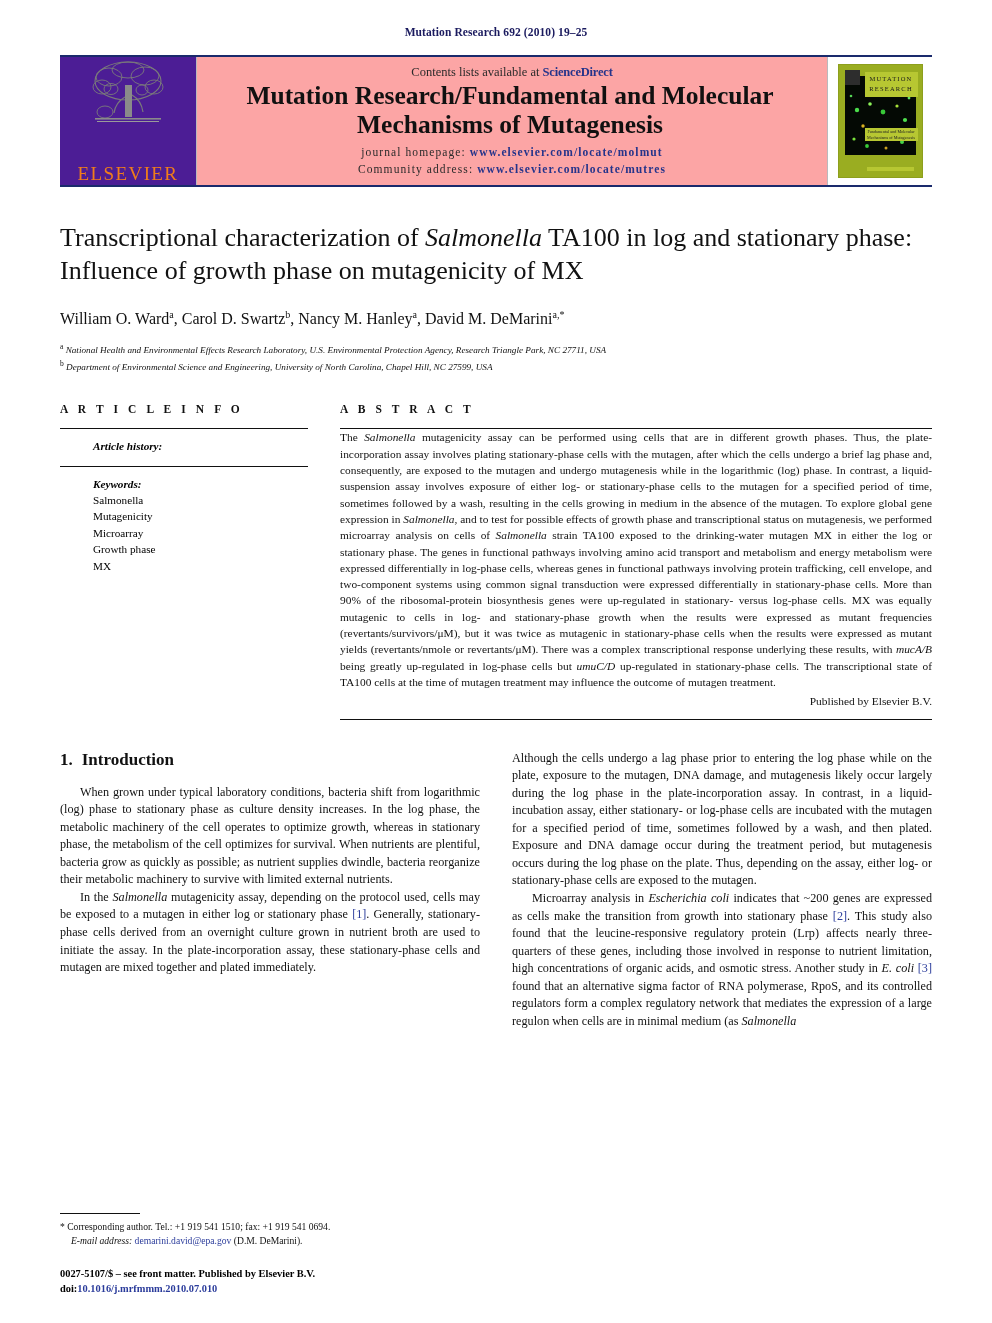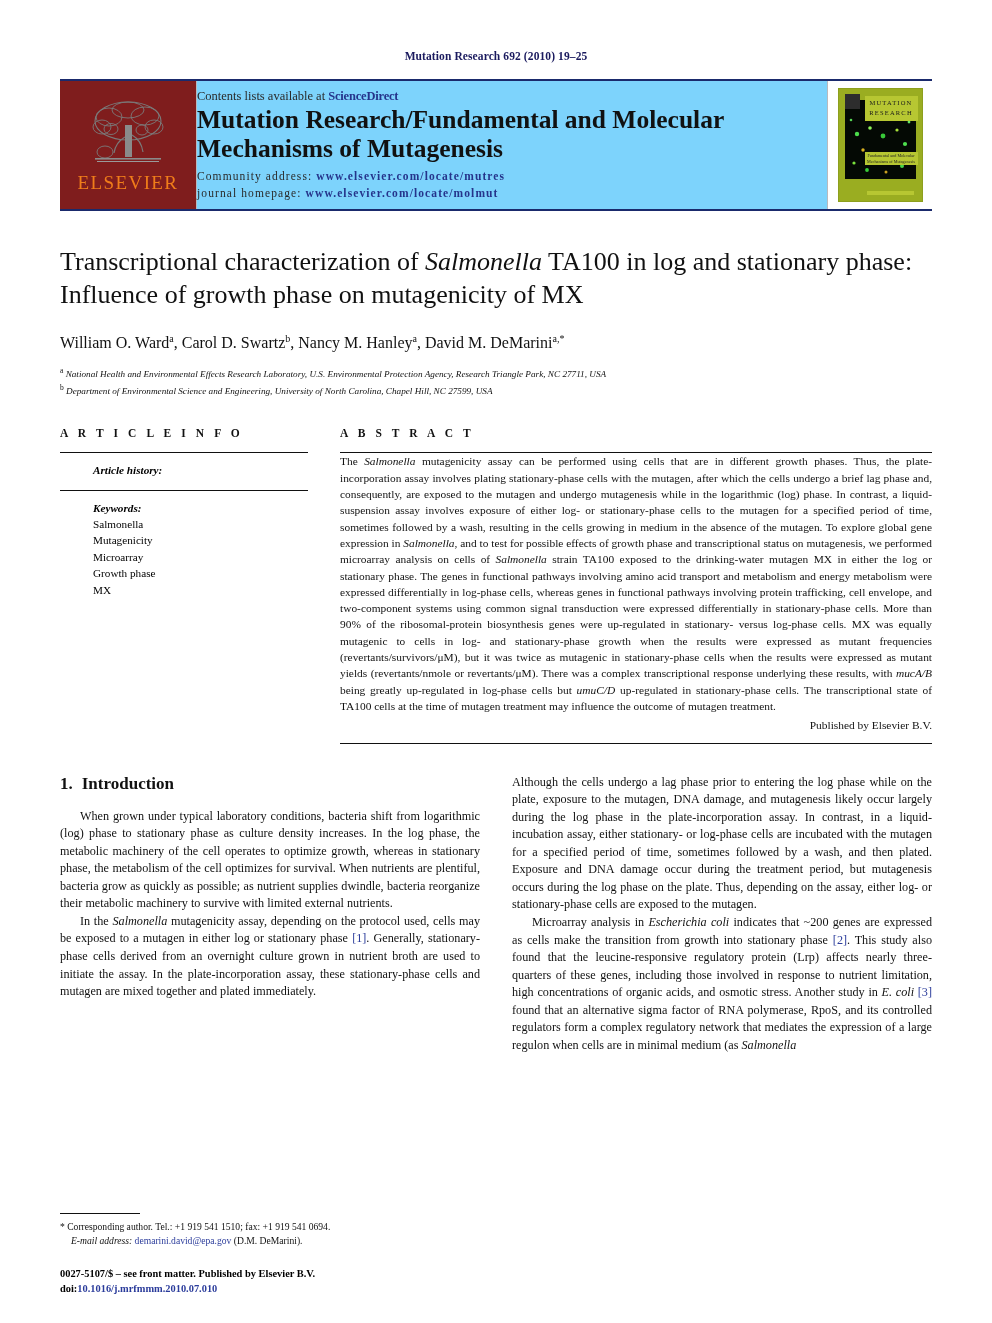--- a/index.html
+++ b/index.html
@@ -22,55 +22,55 @@
     box-sizing: border-box;
     padding: 0 60px;
   }
 
   
   .running-head {
     text-align: center;
     font-size: 11.5px;
     font-weight: bold;
     color: #1a1a5e;
-    padding-top: 50px;
+    padding-top: 26px;
     letter-spacing: 0.1px;
   }
 
   
   .masthead {
     margin-top: 17px;
     border-top: 2.5px solid #1a2a6c;
     display: flex;
     align-items: stretch;
     height: 128px;
   }
   .masthead-left {
     width: 136px;
     flex: 0 0 136px;
     display: flex;
     flex-direction: column;
     align-items: center;
-    justify-content: center;
-    background: #7f1d1d;
+    justify-content: space-between;
+    background: #4c1d95;
   }
   .tree-logo { display:block; }
   .elsevier-word {
     font-family: "Liberation Serif", serif;
     font-size: 19px;
     letter-spacing: 1.4px;
     color: #f07d1a;
     margin-top: 1px;
   }
   .masthead-center {
     flex: 1 1 auto;
-    background: #7dd3fc;
+    background: #fca5a5;
     border-left: 1px solid #b9b9bd;
     border-right: 1px solid #b9b9bd;
-    text-align: left;
+    text-align: center;
     padding-top: 8px;
     box-sizing: border-box;
   }
   .contents-line {
     font-size: 12.5px;
     color: #2a2a2a;
     margin-bottom: 2px;
   }
   .sd-brand { color:#25348b; font-weight: bold; letter-spacing:-0.2px;}
   .journal-title {
@@ -285,26 +285,26 @@
 
     <div class="masthead-center">
       <div class="contents-line">
         <span>Contents lists available at </span><span class="sd-brand">ScienceDirect</span>
       </div>
       <div class="journal-title">
         <div>Mutation Research/Fundamental and Molecular</div>
         <div>Mechanisms of Mutagenesis</div>
       </div>
       <div class="homepage-line">
+        <span>journal homepage:</span>
+        <span class="url">www.elsevier.com/locate/molmut</span>
+      </div>
+      <div class="homepage-line">
         <span>Community address:</span>
         <span class="url">www.elsevier.com/locate/mutres</span>
-      </div>
-      <div class="homepage-line">
-        <span>journal homepage:</span>
-        <span class="url">www.elsevier.com/locate/molmut</span>
       </div>
     </div>
 
     <div class="masthead-right">
       <div class="cover">
         <div class="cover-photo">
           <svg width="100%" height="100%" viewBox="0 0 71 79" preserveAspectRatio="none">
             <rect width="71" height="79" fill="#040904"></rect>
             <circle cx="12" cy="34" r="2.2" fill="#4bdc4b"></circle>
             <circle cx="25" cy="28" r="1.8" fill="#8cf25a"></circle>

